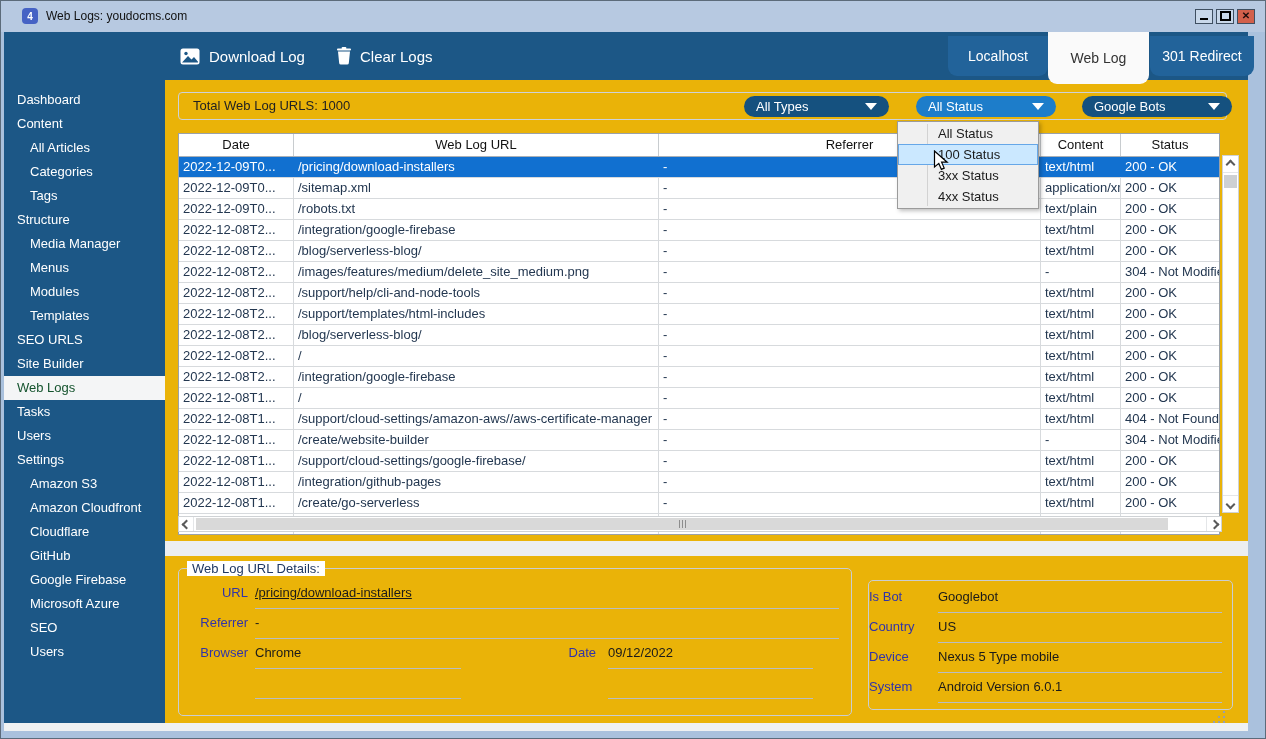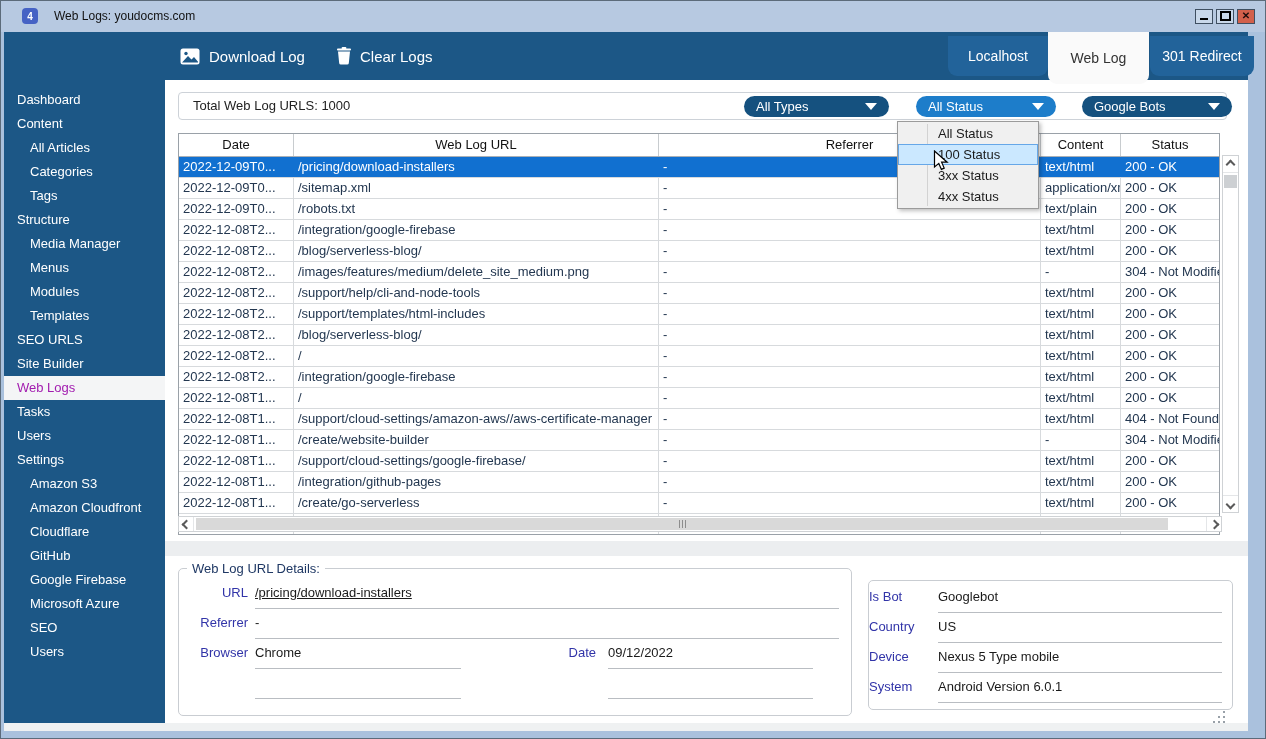--- a/index.html
+++ b/index.html
@@ -5,21 +5,21 @@
   html,body{margin:0;padding:0}
   body{width:1266px;height:739px;background:#aac1dd;position:relative;overflow:hidden;
        font-family:"Liberation Sans",sans-serif;-webkit-font-smoothing:antialiased}
   .frame-line{position:absolute;inset:0;border:1px solid #5c6b7a;pointer-events:none;z-index:50}
 
   
   .titlebar{position:absolute;left:0;top:0;right:0;height:32px;background:#b7c9e1;
             display:flex;align-items:center;padding-left:22px;box-sizing:border-box}
   .app-icon{width:16px;height:16px;border-radius:4px;background:#4662c4;color:#fff;font-size:10px;
             font-weight:bold;display:flex;align-items:center;justify-content:center;flex:none}
-  .title{font-size:12px;color:#111;margin-left:16px}
+  .title{font-size:12px;color:#111;margin-left:8px}
   .win-buttons{margin-left:auto;margin-right:11px;display:flex;gap:3px}
   .win-btn{width:18px;height:15px;border:1px solid #3f4f61;background:#c9d8ea;display:flex;
            align-items:center;justify-content:center;box-sizing:border-box}
   .win-btn.close{background:#d2604b}
   .g-min{width:8px;height:0;border-top:2px solid #000;margin-top:5px}
   .g-max{width:7px;height:6px;border:2px solid #000}
   .g-close{font-size:10px;line-height:10px;color:#1a0c0c;font-weight:bold}
 
   
   .toolbar{position:absolute;left:4px;top:32px;width:1244px;height:48px;background:#1c5786}
@@ -31,24 +31,24 @@
   .tab.active{top:0;height:52px;background:#fafafa;color:#333;border-radius:0 0 9px 9px;z-index:5}
   .tab-localhost{left:944px;width:100px}
   .tab-weblog{left:1044px;width:101px}
   .tab-redirect{left:1146px;width:104px}
 
   
   .sidebar{position:absolute;left:4px;top:80px;width:161px;height:643px;background:#1c5786;
            padding-top:8px;box-sizing:border-box;font-size:13px;color:#fff}
   .side-item{height:24px;line-height:24px;padding-left:13px;white-space:nowrap}
   .side-item.sub{padding-left:26px}
-  .side-item.selected{background:#f4f5f6;color:#a21caf}
-
-  
-  .main{position:absolute;left:165px;top:80px;width:1083px;height:643px;background:#ffffff}
+  .side-item.selected{background:#f4f5f6;color:#14532d}
+
+  
+  .main{position:absolute;left:165px;top:80px;width:1083px;height:643px;background:#eab308}
   .gray-band{position:absolute;left:0;top:461px;width:100%;height:15px;background:#eceef0}
   .bottom-strip{position:absolute;left:4px;top:723px;width:1244px;height:8px;background:#eff1f2}
 
   
   .filter-box{position:absolute;left:13px;top:12px;width:1049px;height:28px;border:1px solid #cdd2d8;
               border-radius:4px;box-sizing:border-box}
   .total-label{position:absolute;left:14px;top:0;height:26px;line-height:26px;font-size:13px;color:#222}
   .pill{position:absolute;top:3px;height:21px;border-radius:11px;background:#15517f;color:#fff;
         font-size:13px;display:flex;align-items:center;padding:0 12px;box-sizing:border-box;cursor:default}
   .pill .caret{margin-left:auto;width:0;height:0;border-left:6px solid transparent;

